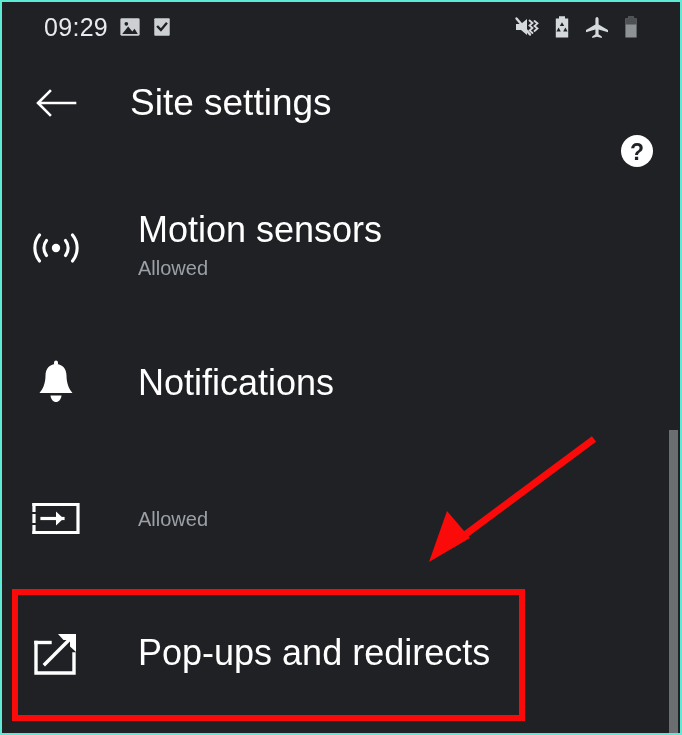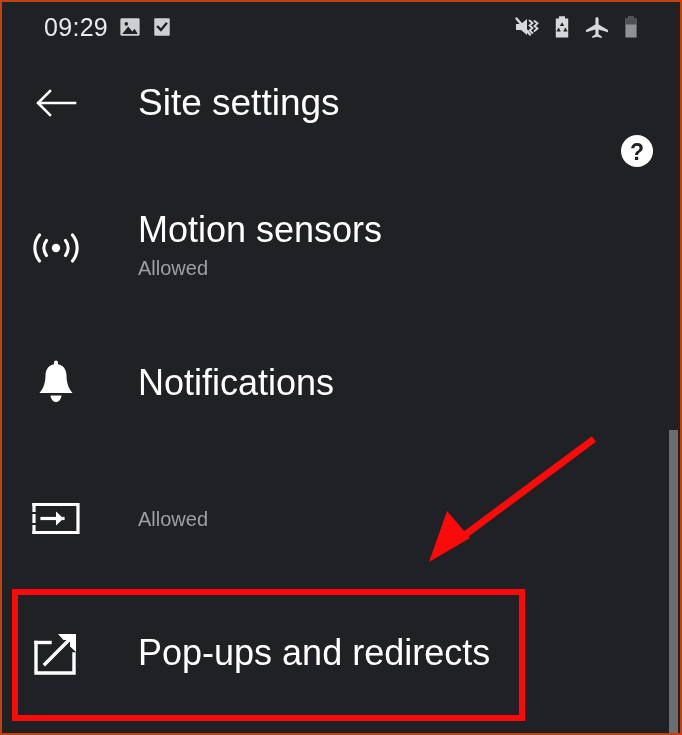--- a/index.html
+++ b/index.html
@@ -12,21 +12,21 @@
     height: 735px;
     overflow: hidden;
     font-family: "Liberation Sans", sans-serif;
   }
   #screen {
     position: relative;
     width: 682px;
     height: 735px;
     background: #202124;
     box-sizing: border-box;
-    border: 2px solid #c2410c;
+    border: 2px solid #5eead4;
     overflow: hidden;
   }
 
   
   #statusbar {
     position: absolute;
     left: 0; top: 0;
     width: 682px;
     height: 52px;
     background: #202124;
@@ -69,21 +69,21 @@
   }
   #back-button {
     position: absolute;
     left: 28px; top: 23px;
     width: 52px; height: 52px;
     display: flex; align-items: center; justify-content: center;
     cursor: pointer;
   }
   #page-title {
     position: absolute;
-    left: 136px;
+    left: 128px;
     top: 22px;
     color: #ffffff;
     font-size: 37px;
     line-height: 54px;
     white-space: nowrap;
     font-family: "Liberation Sans", sans-serif;
   }
   #help-button {
     position: absolute;
     left: 618px; top: 80px;

